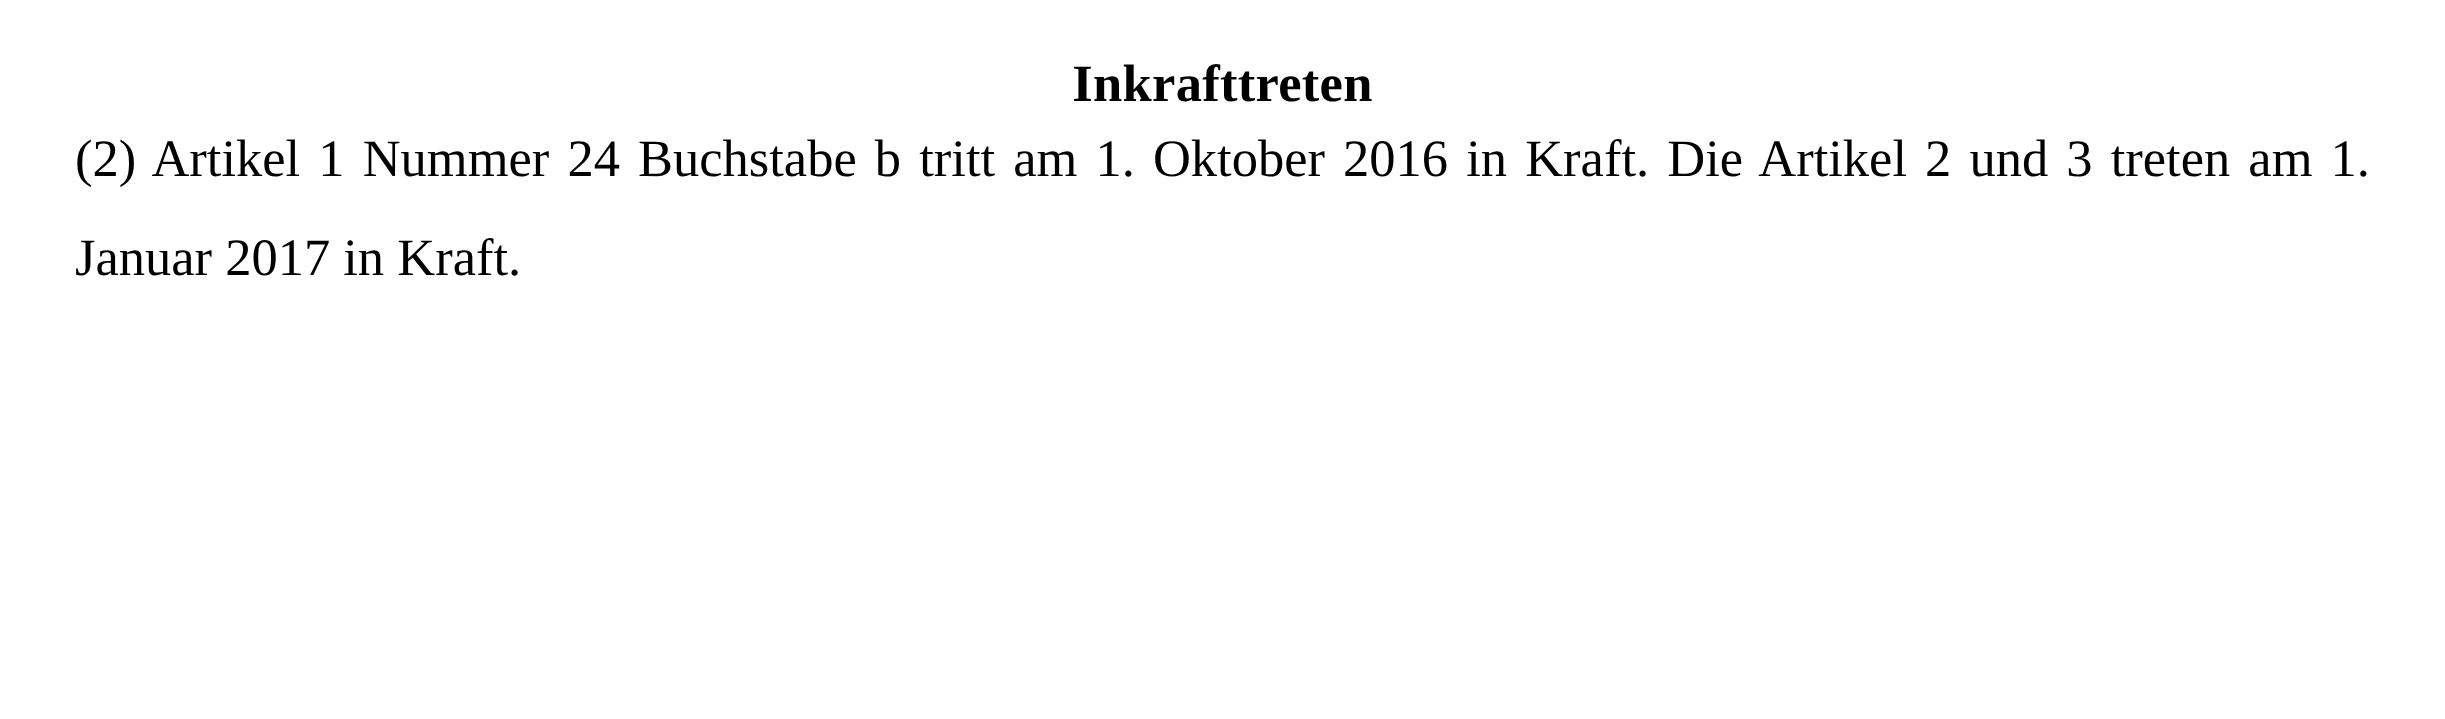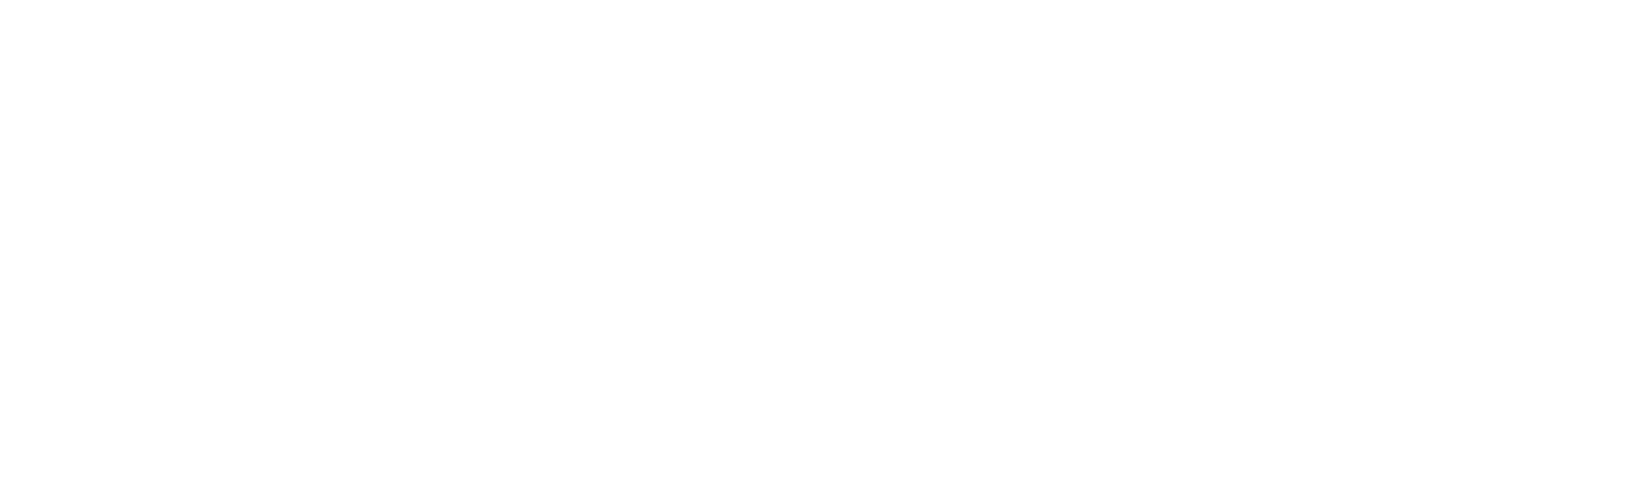--- a/index.html
+++ b/index.html
@@ -53,16 +53,18 @@
   .para.p2 {
     padding-top: 0px;
   }
 </style>
 </head>
 <body>
 
 <div class="page">
 
 
+  <div class="section-heading">Inkrafttreten</div>
 
 
+  <p class="para p2">(2) Artikel 1 Nummer 24 Buchstabe b tritt am 1. Oktober 2016 in Kraft. Die Artikel 2 und 3 treten am 1. Januar 2017 in Kraft.</p>
 
 </div>
 
 </body></html>

